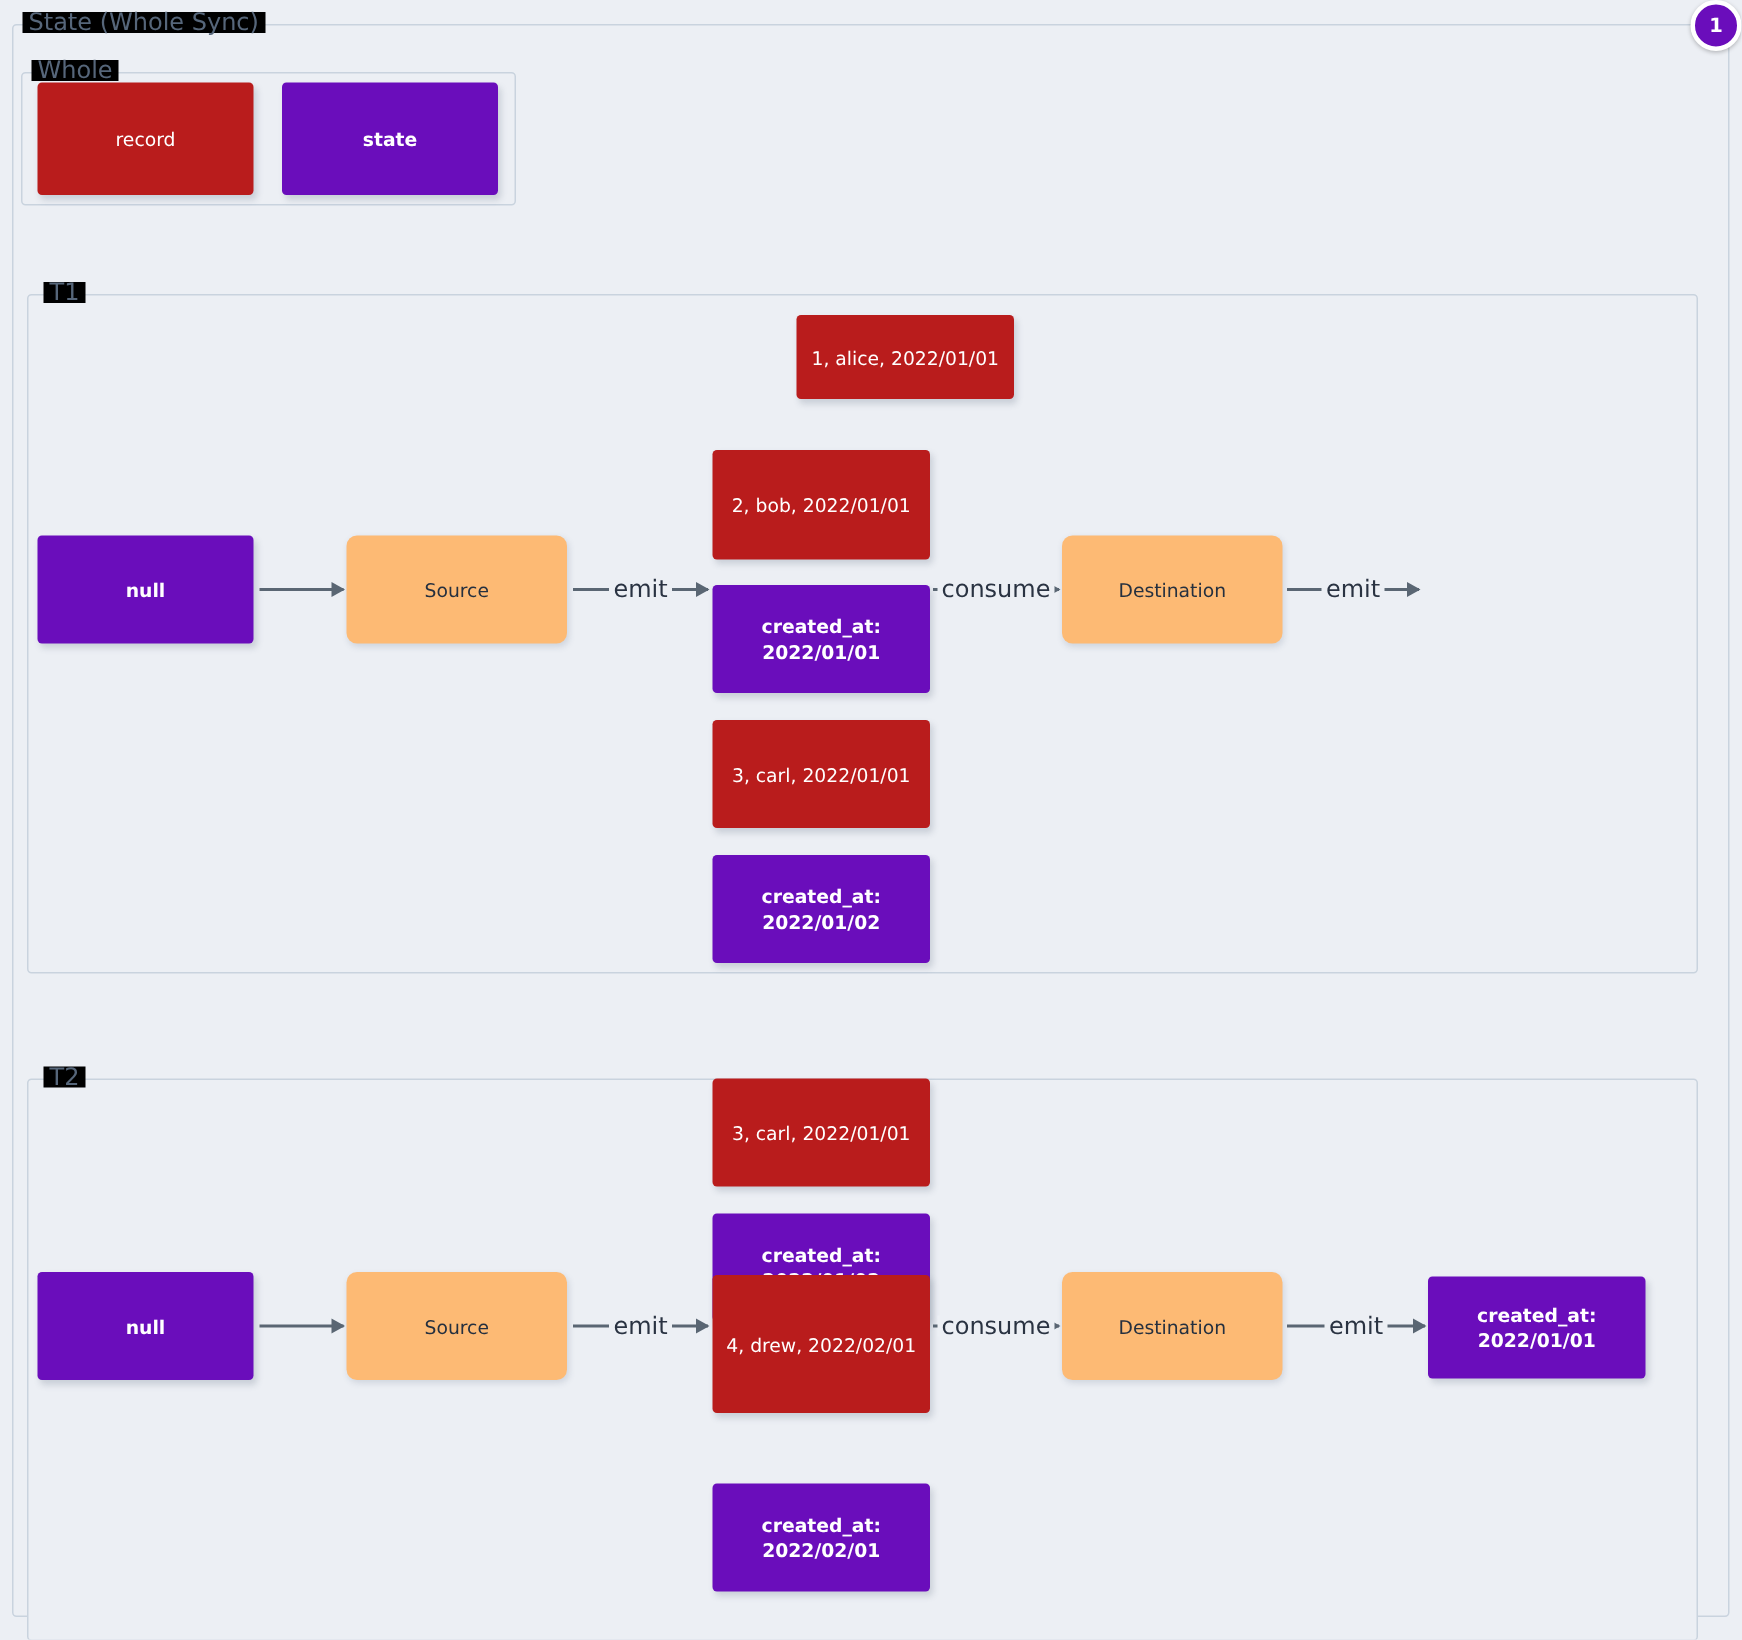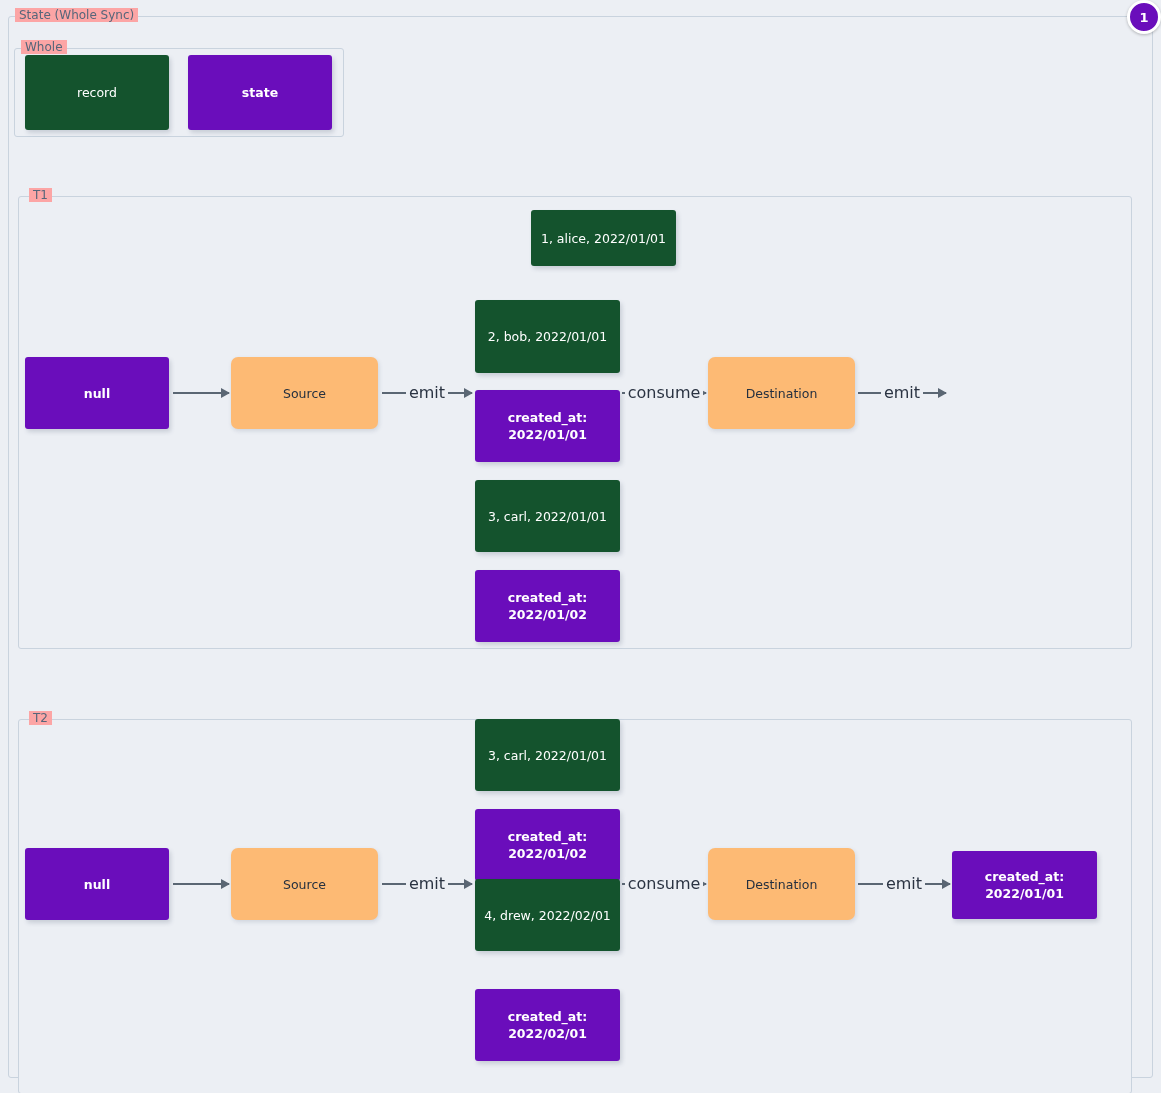--- a/index.html
+++ b/index.html
@@ -16,23 +16,23 @@
   .group{
     position:absolute;
     border:1px solid #c9d3de;
     border-radius:3px;
     background:#eceff4;
     box-sizing:border-box;
   }
   .group-label{
     position:absolute;
     top:-9px;left:10px;
-    background:#fca5a5;
+    background:#000000;
     padding:0 4px;
-    font-size:12px;
+    font-size:16px;
     line-height:14px;
     color:#56667a;
     white-space:nowrap;
   }
 
   
   #root-frame{ left:8px; top:16px; width:1145px; height:1062px; }
   #root-frame-label{ left:6px; top:-9px; }
 
   
@@ -51,21 +51,21 @@
     align-items:center;
     justify-content:center;
     text-align:center;
     font-size:12.5px;
     line-height:17px;
     border-radius:3px;
     box-shadow:2px 3px 4px rgba(80,95,120,.22);
     white-space:pre-line;
     padding:2px 6px;
   }
-  .node.record{ background:#14532d; color:#ffffff; }
+  .node.record{ background:#b91c1c; color:#ffffff; }
   .node.state { background:#6a0dbb; color:#ffffff;font-weight:bold; }
   .node.proc  { background:#fdba74; color:#25303f; border-radius:7px; box-shadow:1px 2px 4px rgba(80,95,120,.18); }
 
   
   .edge{
     position:absolute;
     height:20px;
     display:flex;
     align-items:center;
     justify-content:center;
@@ -179,21 +179,21 @@
 
 <div class="node state" style="left:25px;top:848px;width:144px;height:72px;">null</div>
 
 <div class="node proc" style="left:231px;top:848px;width:147px;height:72px;">Source</div>
 
 <div class="node record" style="left:475px;top:719px;width:145px;height:72px;">3, carl, 2022/01/01</div>
 
 <div class="node state" style="left:475px;top:809px;width:145px;height:72px;">created_at:
 2022/01/02</div>
 
-<div class="node record" style="left:475px;top:879px;width:145px;height:72px;">4, drew, 2022/02/01</div>
+<div class="node record" style="left:475px;top:850px;width:145px;height:92px;">4, drew, 2022/02/01</div>
 
 <div class="node state" style="left:475px;top:989px;width:145px;height:72px;">created_at:
 2022/02/01</div>
 
 <div class="node proc" style="left:708px;top:848px;width:147px;height:72px;">Destination</div>
 
 <div class="node state" style="left:952px;top:851px;width:145px;height:68px;">created_at:
 2022/01/01</div>
 
 <div class="edge" style="left:173px;top:874px;width:56px;">

